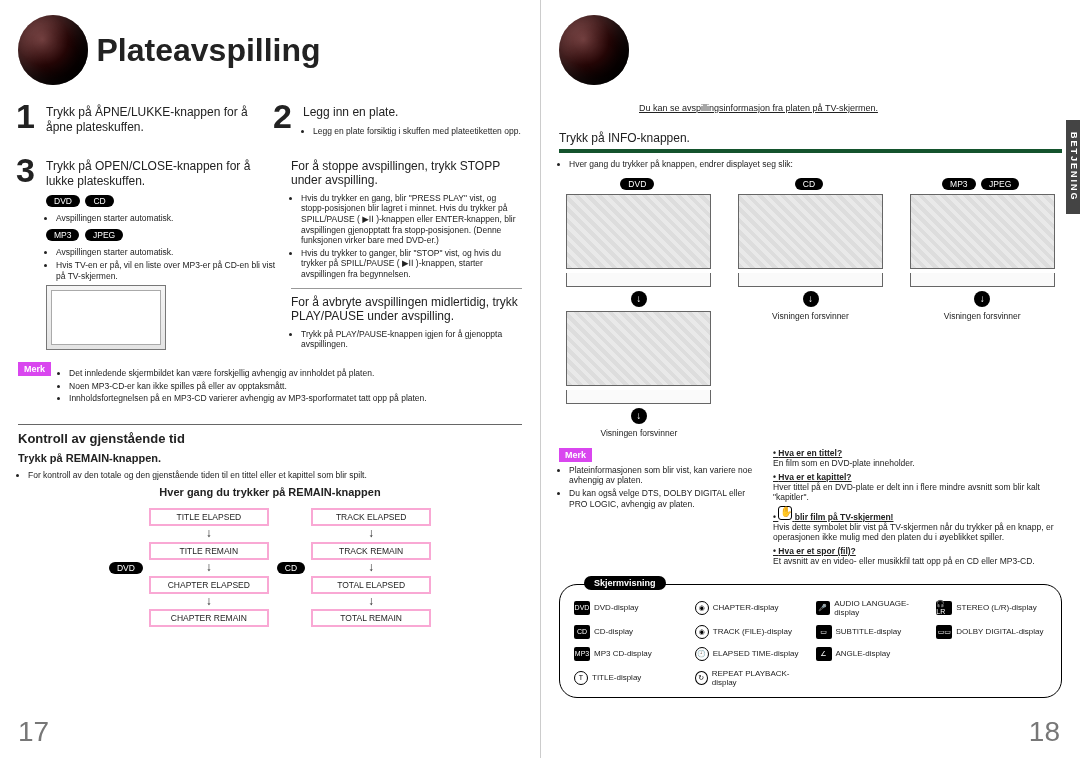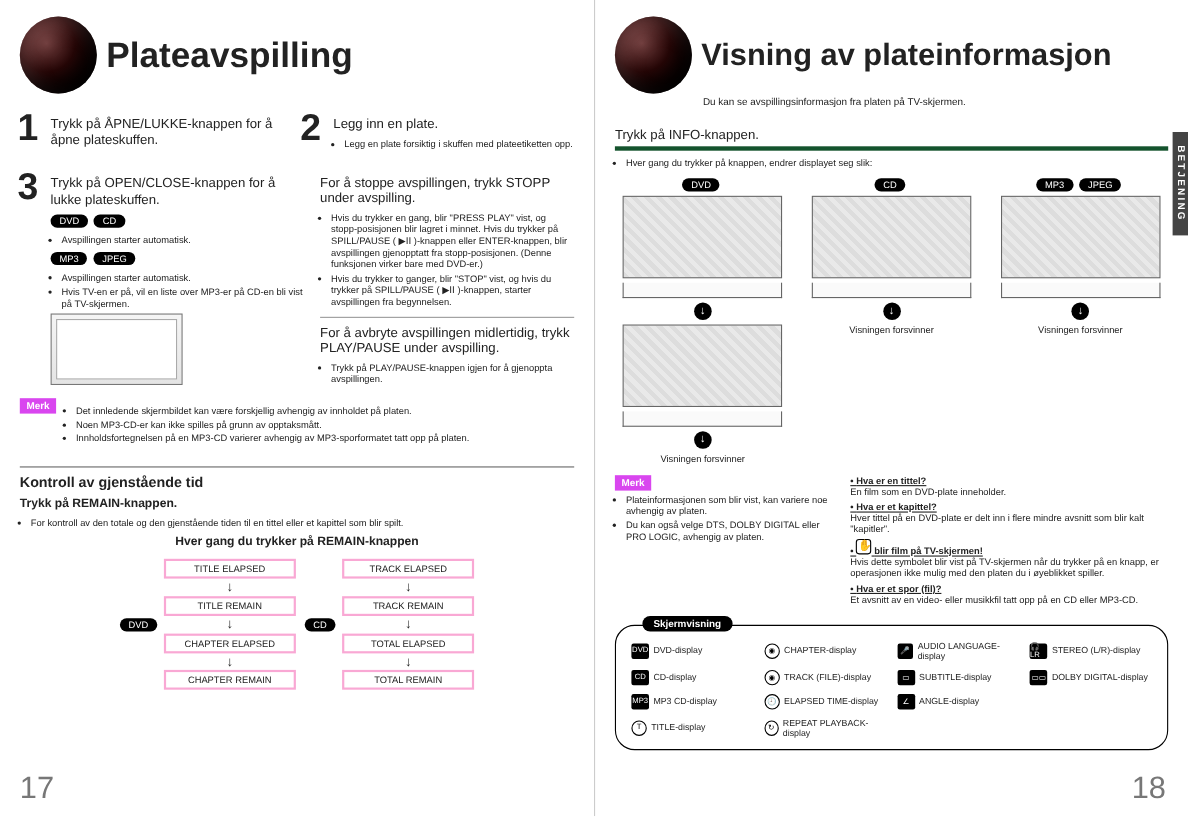--- a/index.html
+++ b/index.html
@@ -2,21 +2,21 @@
 <html><head>
 <meta charset="utf-8">
 <style>
   * { box-sizing: border-box; margin: 0; padding: 0; }
   body { font-family: Arial, Helvetica, sans-serif; font-size: 9px; color: #222; background: #fff; width: 1080px; }
   .spread { display: flex; width: 1080px; }
   .page { width: 540px; padding: 15px 18px 60px 18px; position: relative; }
   .page-right { border-left: 1px solid #ccc; }
   .speaker-icon { width: 70px; height: 70px; border-radius: 50%; background: radial-gradient(circle at 35% 35%, #6b3a3a 0%, #270606 40%, #000 80%); display: inline-block; vertical-align: middle; box-shadow: inset -8px -8px 18px rgba(0,0,0,.8), inset 8px 8px 18px rgba(255,180,180,.25); }
   h1.title { font-size: 32px; font-weight: bold; display: inline-block; vertical-align: middle; margin-left: 6px; }
-  .subtitle { font-size: 9px; margin: 2px 0 0 80px; }
+  .subtitle { font-size: 9px; margin: 18px 0 0 80px; text-decoration: underline; }
   .step-row { display: flex; gap: 10px; margin: 20px 0 6px 0; }
   .step { flex: 1; position: relative; padding-left: 28px; }
   .big-num { position: absolute; left: -2px; top: -6px; font-size: 34px; font-weight: bold; line-height: 1; }
   .step-head { font-size: 12px; line-height: 1.25; }
   .bullets { font-size: 8.5px; margin-top: 6px; }
   .bullets li { margin-left: 10px; list-style: disc; margin-bottom: 2px; line-height: 1.25; }
   .pill { display: inline-block; background: #000; color: #fff; border-radius: 10px; padding: 1px 8px; font-size: 8.5px; margin-right: 3px; }
   .small-screen { width: 120px; height: 65px; border: 1px solid #777; margin-top: 4px; background: linear-gradient(#f5f5f5,#e4e4e4); position: relative; }
   .small-screen::before { content: ""; position: absolute; inset: 4px; border: 1px solid #aaa; background: #fff; }
   .action-block { border-top: 1px solid #999; padding-top: 6px; margin-top: 8px; }
@@ -113,21 +113,21 @@
               <li>Trykk på PLAY/PAUSE-knappen igjen for å gjenoppta avspillingen.</li>
             </ul>
         </div>
       </div>
     </div>
 
     <div style="margin-top:10px;display:flex;gap:8px;align-items:flex-start">
       <span class="merk">Merk</span>
       <ul class="bullets" style="flex:1">
         <li>Det innledende skjermbildet kan være forskjellig avhengig av innholdet på platen.</li>
-        <li>Noen MP3-CD-er kan ikke spilles på grunn av opptaksmått.</li>
+        <li>Noen MP3-CD-er kan ikke spilles på eller av opptaksmått.</li>
         <li>Innholdsfortegnelsen på en MP3-CD varierer avhengig av MP3-sporformatet tatt opp på platen.</li>
       </ul>
     </div>
 
     <div class="section-head">Kontroll av gjenstående tid</div>
     <div class="sub-bold">Trykk på REMAIN-knappen.</div>
     <ul class="bullets">
         <li>For kontroll av den totale og den gjenstående tiden til en tittel eller et kapittel som blir spilt.</li>
       </ul>
     <div class="sub-bold" style="text-align:center">Hver gang du trykker på REMAIN-knappen</div>
@@ -163,21 +163,20 @@
       </div>
     </div>
 
     <div class="pagenum left">17</div>
   </div>
 
   <div class="page page-right">
     <div class="side-tab">BETJENING</div>
     <div>
       <span class="speaker-icon"></span>
-      <h1 class="title" style="font-size:28px">Visning av plateinformasjon</h1>
     </div>
     <div class="subtitle">Du kan se avspillingsinformasjon fra platen på TV-skjermen.</div>
 
     <div class="info-head" style="margin-top:18px">Trykk på INFO-knappen.</div>
     <ul class="bullets">
         <li>Hver gang du trykker på knappen, endrer displayet seg slik:</li>
       </ul>
 
     <div class="disc-row">
       <div class="disc-col">

